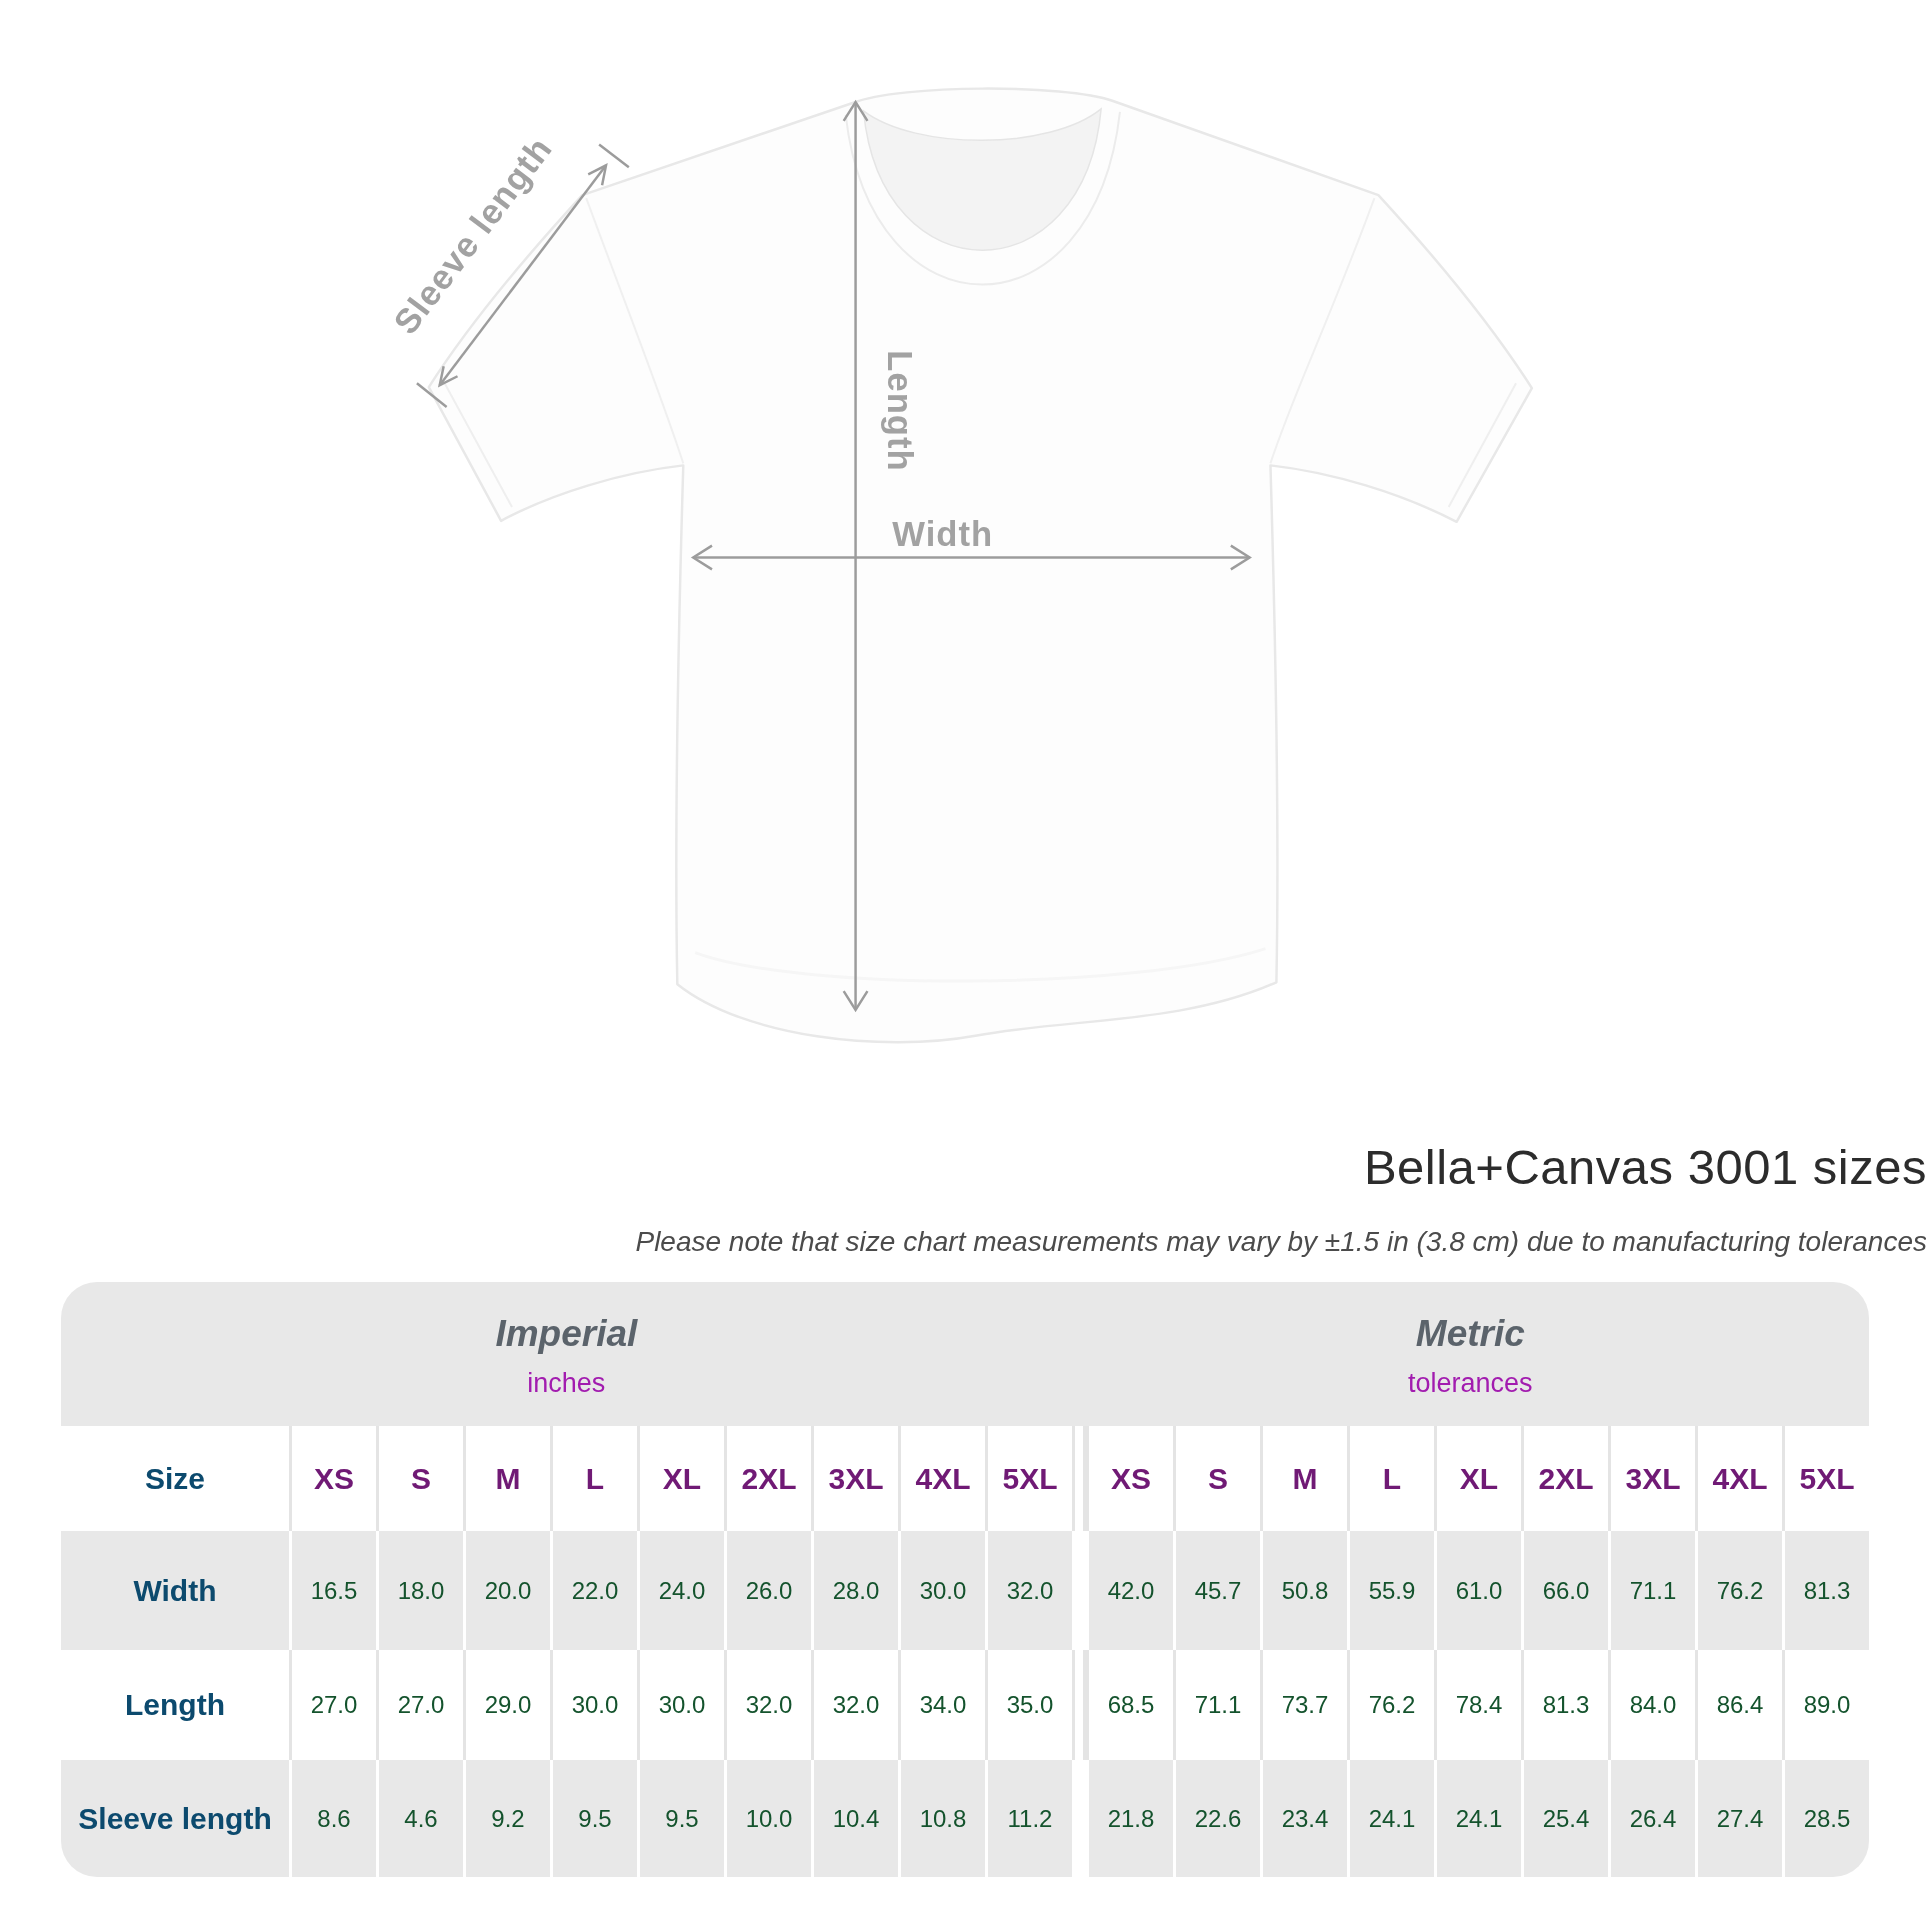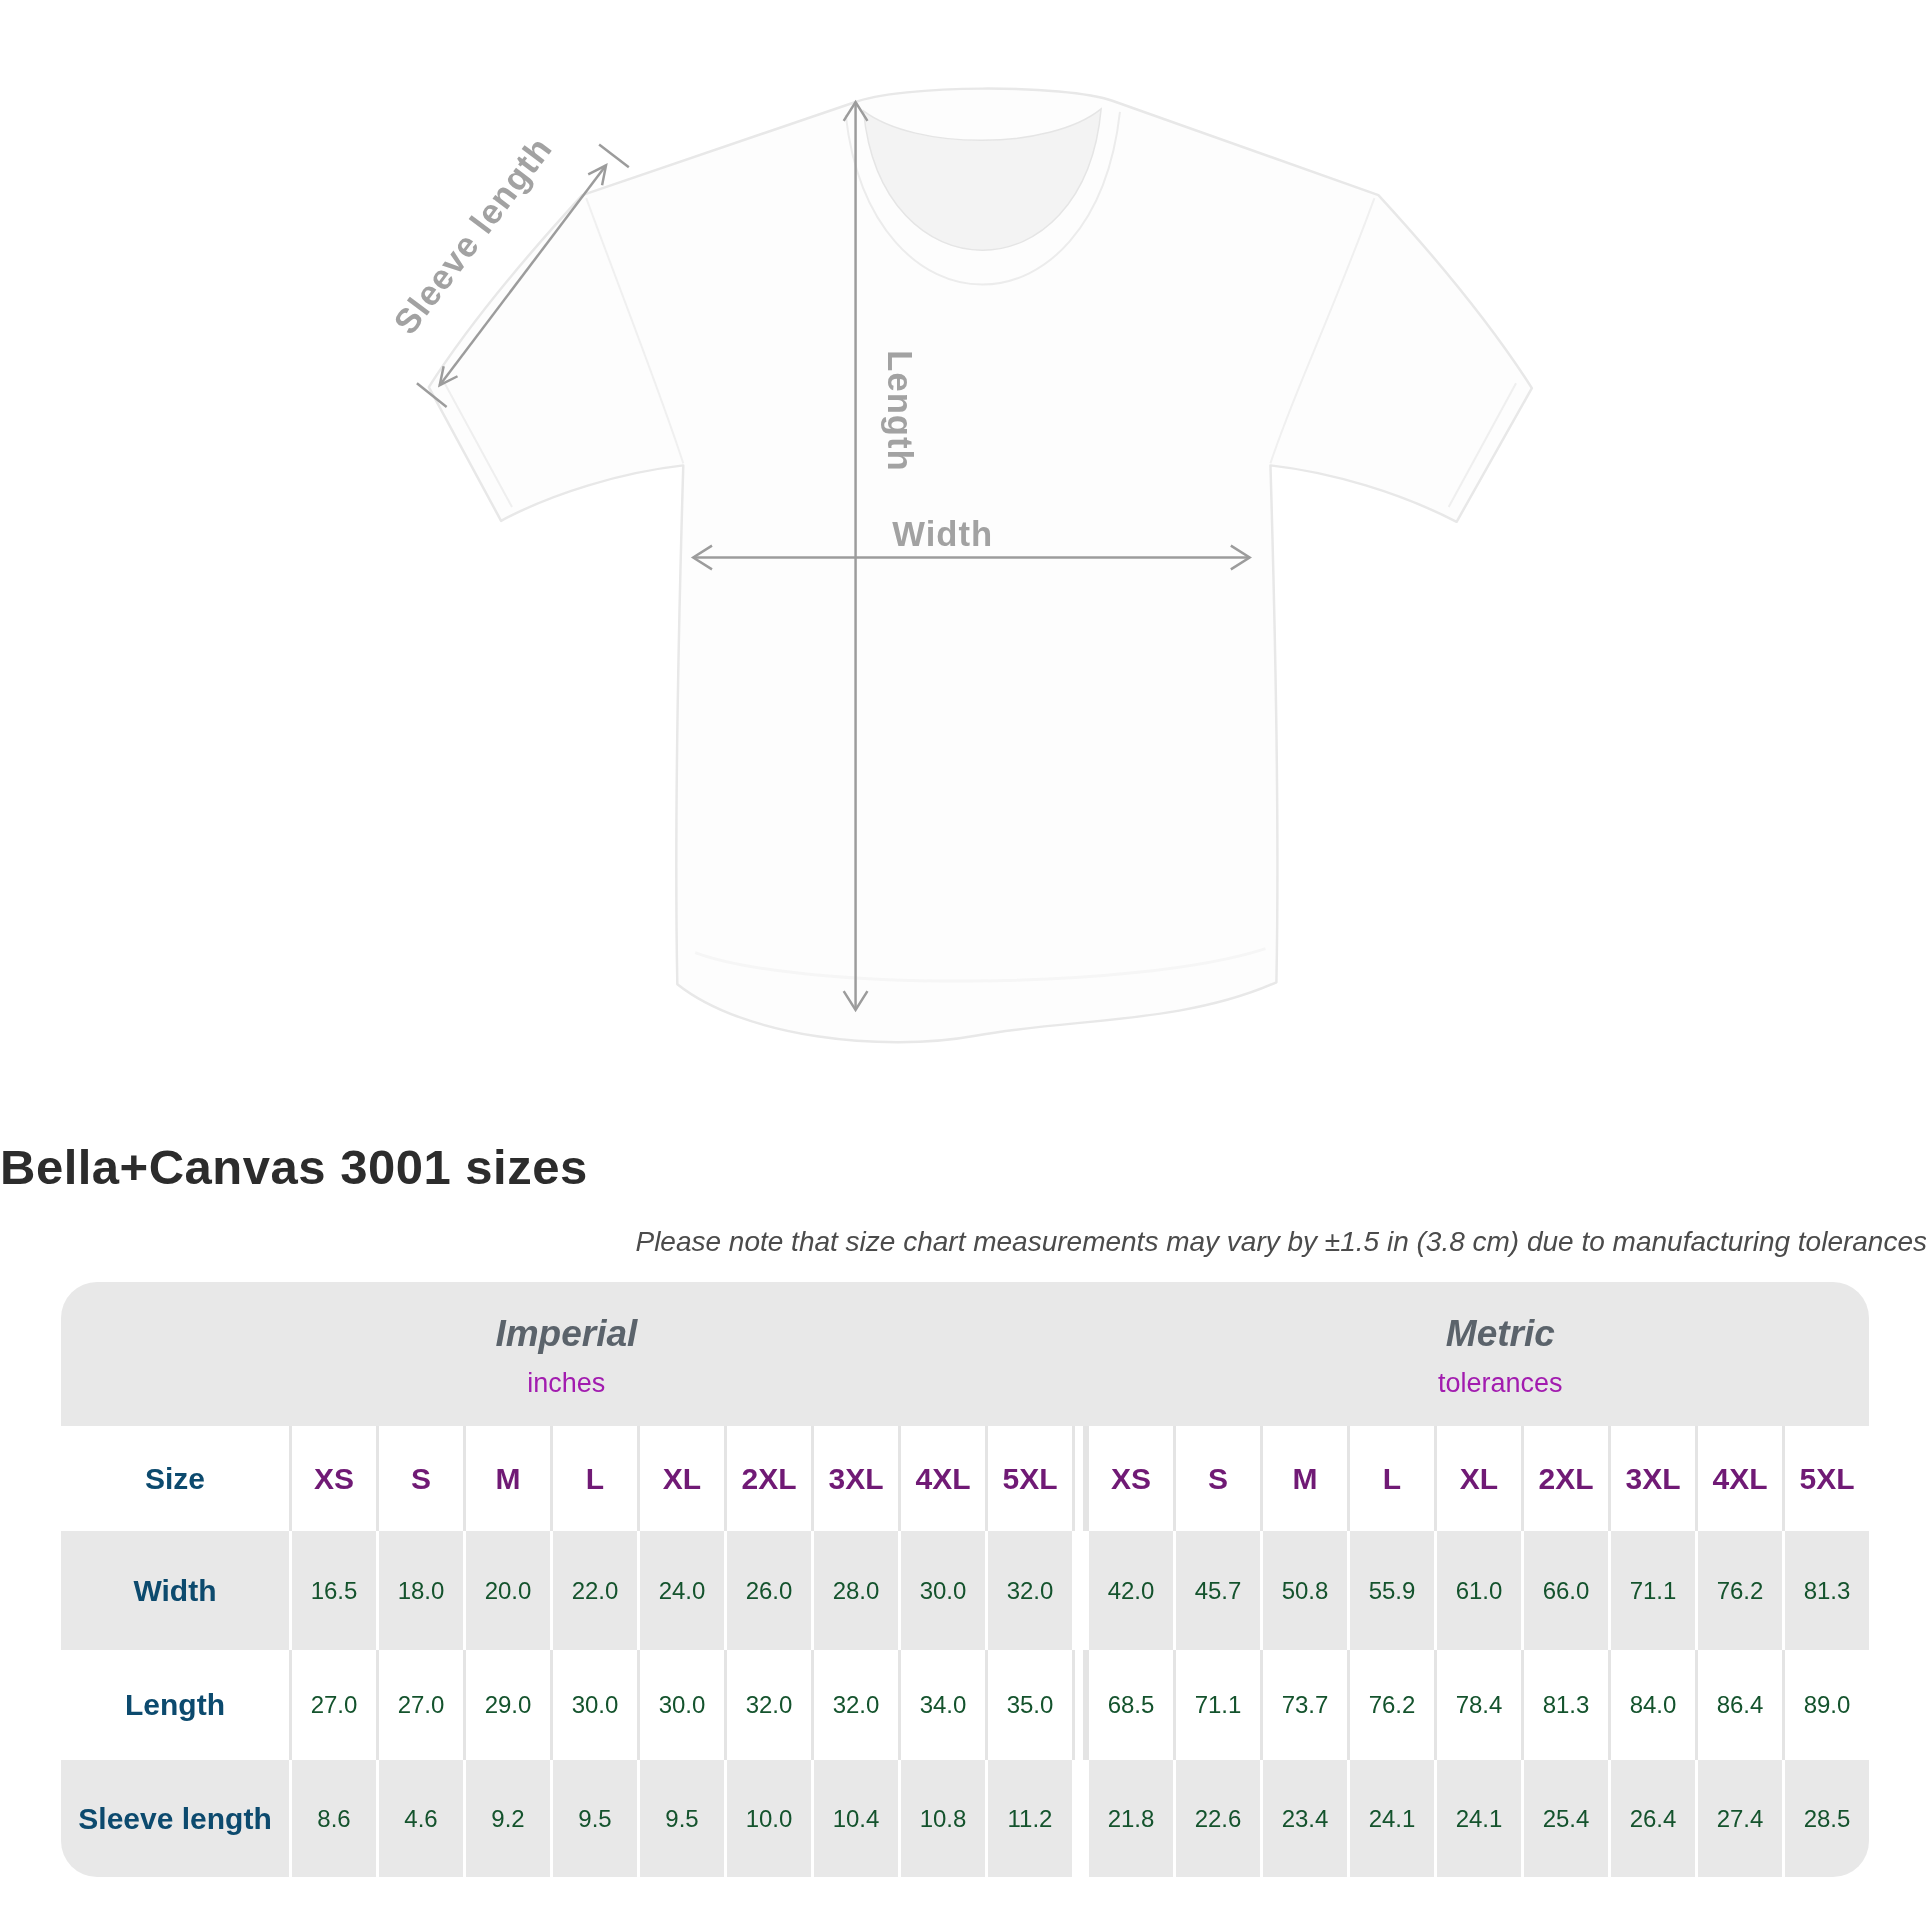--- a/index.html
+++ b/index.html
@@ -5,37 +5,37 @@
   html,body{margin:0;padding:0;background:#ffffff;}
   .stage{
     position:relative;width:1927px;height:1927px;background:#ffffff;
     font-family:"Liberation Sans","DejaVu Sans",sans-serif;overflow:hidden;
   }
   
   .shirt-svg{position:absolute;left:0;top:0;}
   .anno-label{font-weight:bold;font-size:35px;fill:#a2a2a2;letter-spacing:1px;}
   
   .page-title{
-    position:absolute;left:0;right:0;top:1139px;text-align:left;
-    font-size:49px;font-weight:bold;color:#2c2c2c;letter-spacing:0.5px;
+    position:absolute;left:0;right:0;top:1139px;text-align:right;
+    font-size:49px;font-weight:normal;color:#2c2c2c;letter-spacing:0.5px;
   }
   .page-subtitle{
     position:absolute;left:0;right:0;top:1226px;text-align:right;
     font-size:28px;font-style:italic;color:#4b4b4b;
   }
   
   .size-table{
     position:absolute;left:61px;top:1282px;width:1808px;height:595px;
     display:grid;
     grid-template-columns:228px repeat(9,1fr) 14px repeat(9,1fr);
     grid-template-rows:144px 105px 119px 110px 118px;
     border-radius:36px;overflow:hidden;background:#ffffff;
   }
   .band{
-    grid-column:1 / -1;background:#e8e8e8;display:flex;align-items:stretch;gap:30px;
+    grid-column:1 / -1;background:#e8e8e8;display:flex;align-items:stretch;
   }
   .band-half{display:flex;flex-direction:column;align-items:center;justify-content:center;gap:13px;padding-top:4px;}
   .band-half.left{flex:0 0 55.9%;}
   .band-half.right{flex:0 0 44.1%;}
   .band-title{font-size:37px;font-weight:bold;font-style:italic;color:#5b636b;}
   .band-unit{font-size:27px;color:#a21caf;}
   .cell{display:flex;align-items:center;justify-content:center;}
   .r-white{--sep:#e4e4e4;background:#ffffff;}
   .r-gray{--sep:#ffffff;background:#e8e8e8;}
   .size-head{border-left:3px solid var(--sep);font-weight:bold;font-size:30px;color:#701a75;}

